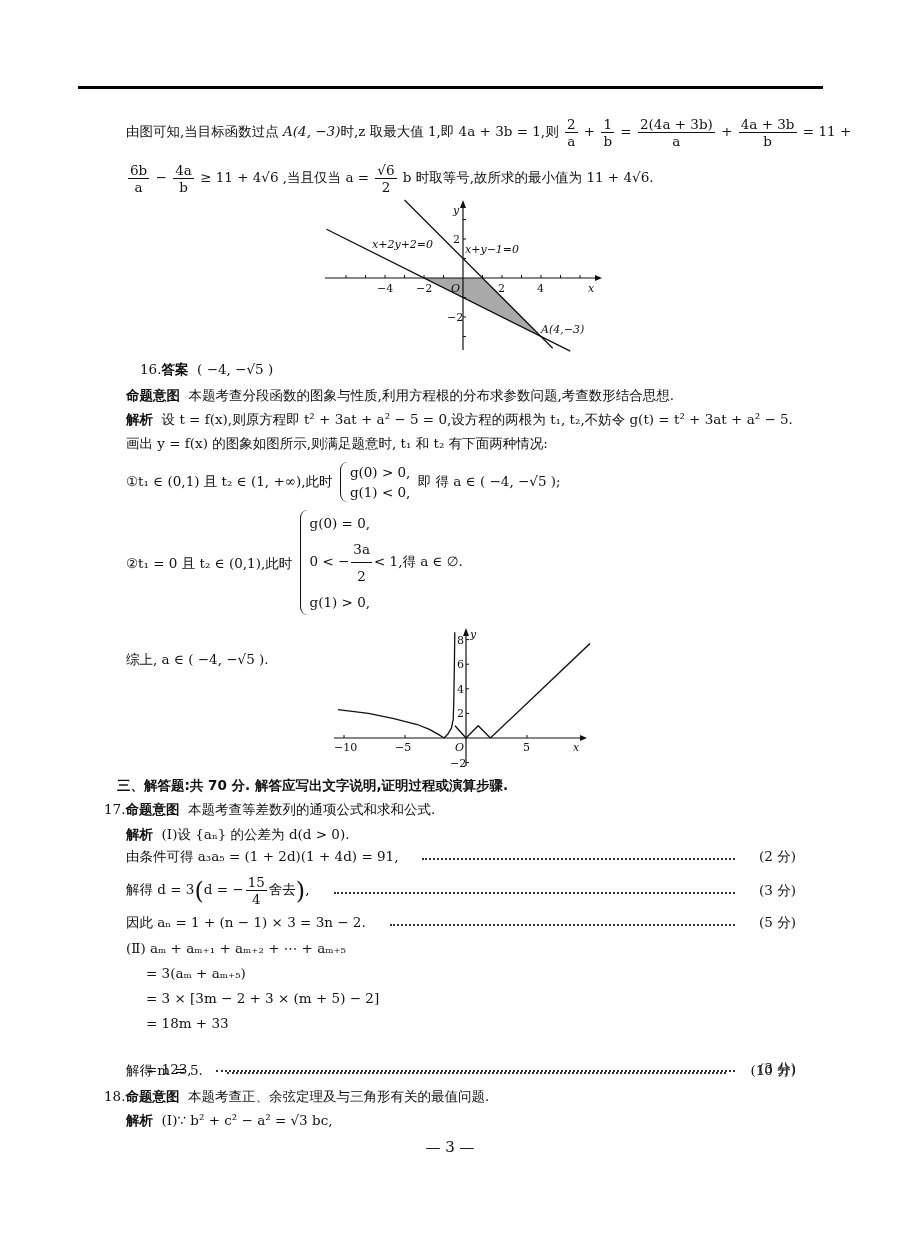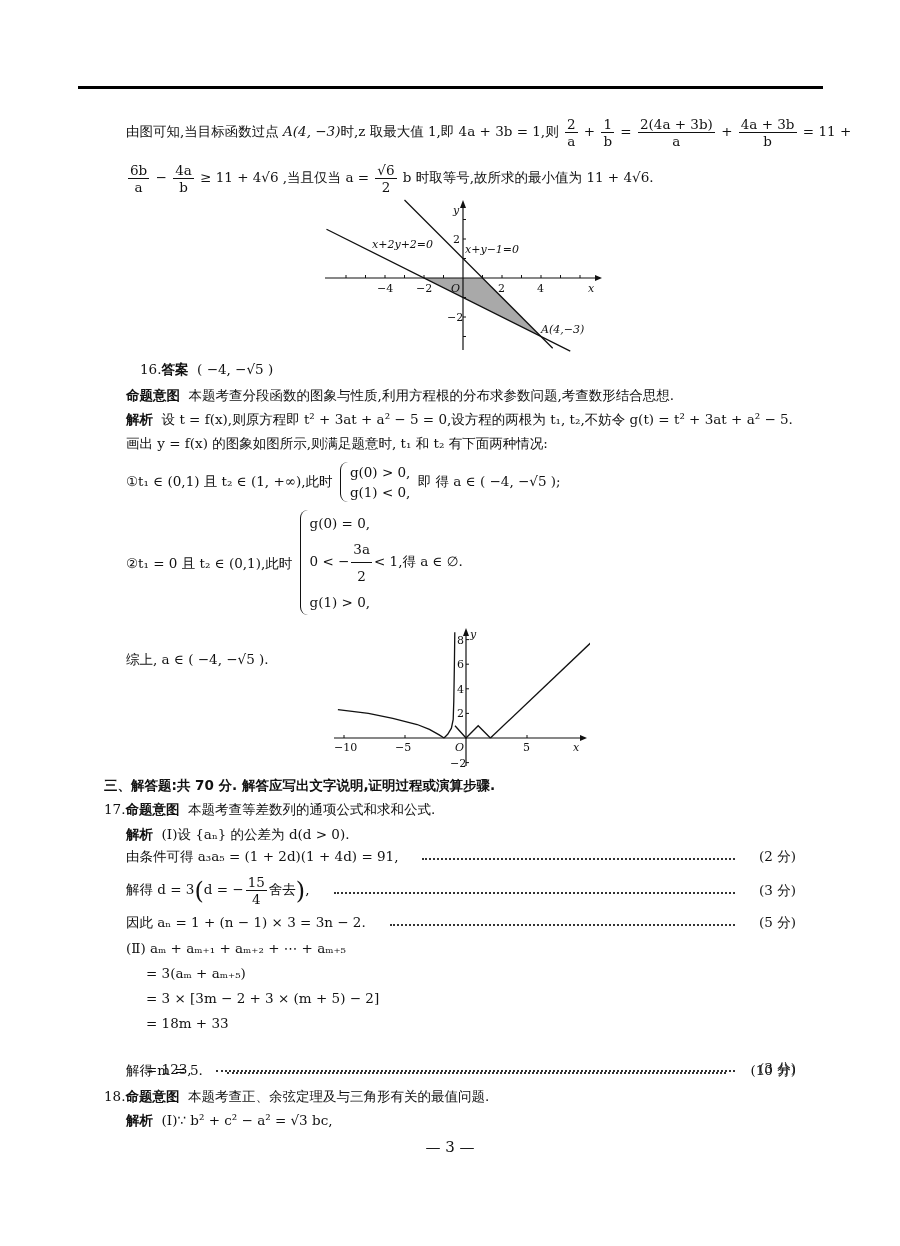--- a/index.html
+++ b/index.html
@@ -144,21 +144,21 @@
     <text x="120" y="138.6" class="tl">−2</text>
     <text x="125" y="123" class="tl ti">O</text>
     <text x="243" y="123" class="tl ti">x</text>
     <text x="140" y="10" class="tl ti">y</text>
     <polyline points="7.9,81.7 38.4,85.4 62.8,90.3 87.2,96.5 99.4,101.4 109.2,106.9 114.0,110.0" class="curve"></polyline>
     <polyline points="114.0,110.0 117.7,106.3 121.4,100.2 123.2,91.5 123.8,73.1 124.4,36.2 124.8,4.2" class="curve"></polyline>
     <polyline points="125.0,97.7 136.0,110.0 148.2,97.7 160.4,110.0" class="curve"></polyline>
     <polyline points="160.4,110.0 264.1,11.6" class="curve"></polyline>
   </svg>
 
-<div class="ln b" style="left:104px;top:776px;">三、解答题:共 70 分. 解答应写出文字说明,证明过程或演算步骤.</div>
+<div class="ln b" style="left:117px;top:776px;">三、解答题:共 70 分. 解答应写出文字说明,证明过程或演算步骤.</div>
 
 <div class="ln" style="left:104px;top:800px;">
   <span>17.</span><span class="b">命题意图</span>&nbsp;&nbsp;<span>本题考查等差数列的通项公式和求和公式.</span>
 </div>
 <div class="ln" style="left:126px;top:825px;">
   <span class="b">解析</span>&nbsp;&nbsp;<span>(Ⅰ)设 {aₙ} 的公差为 d(d &gt; 0).</span>
 </div>
 <div class="lead" style="top:848px;">
   <span>由条件可得 a₃a₅ = (1 + 2d)(1 + 4d) = 91,</span>
     <span class="dots"></span>

